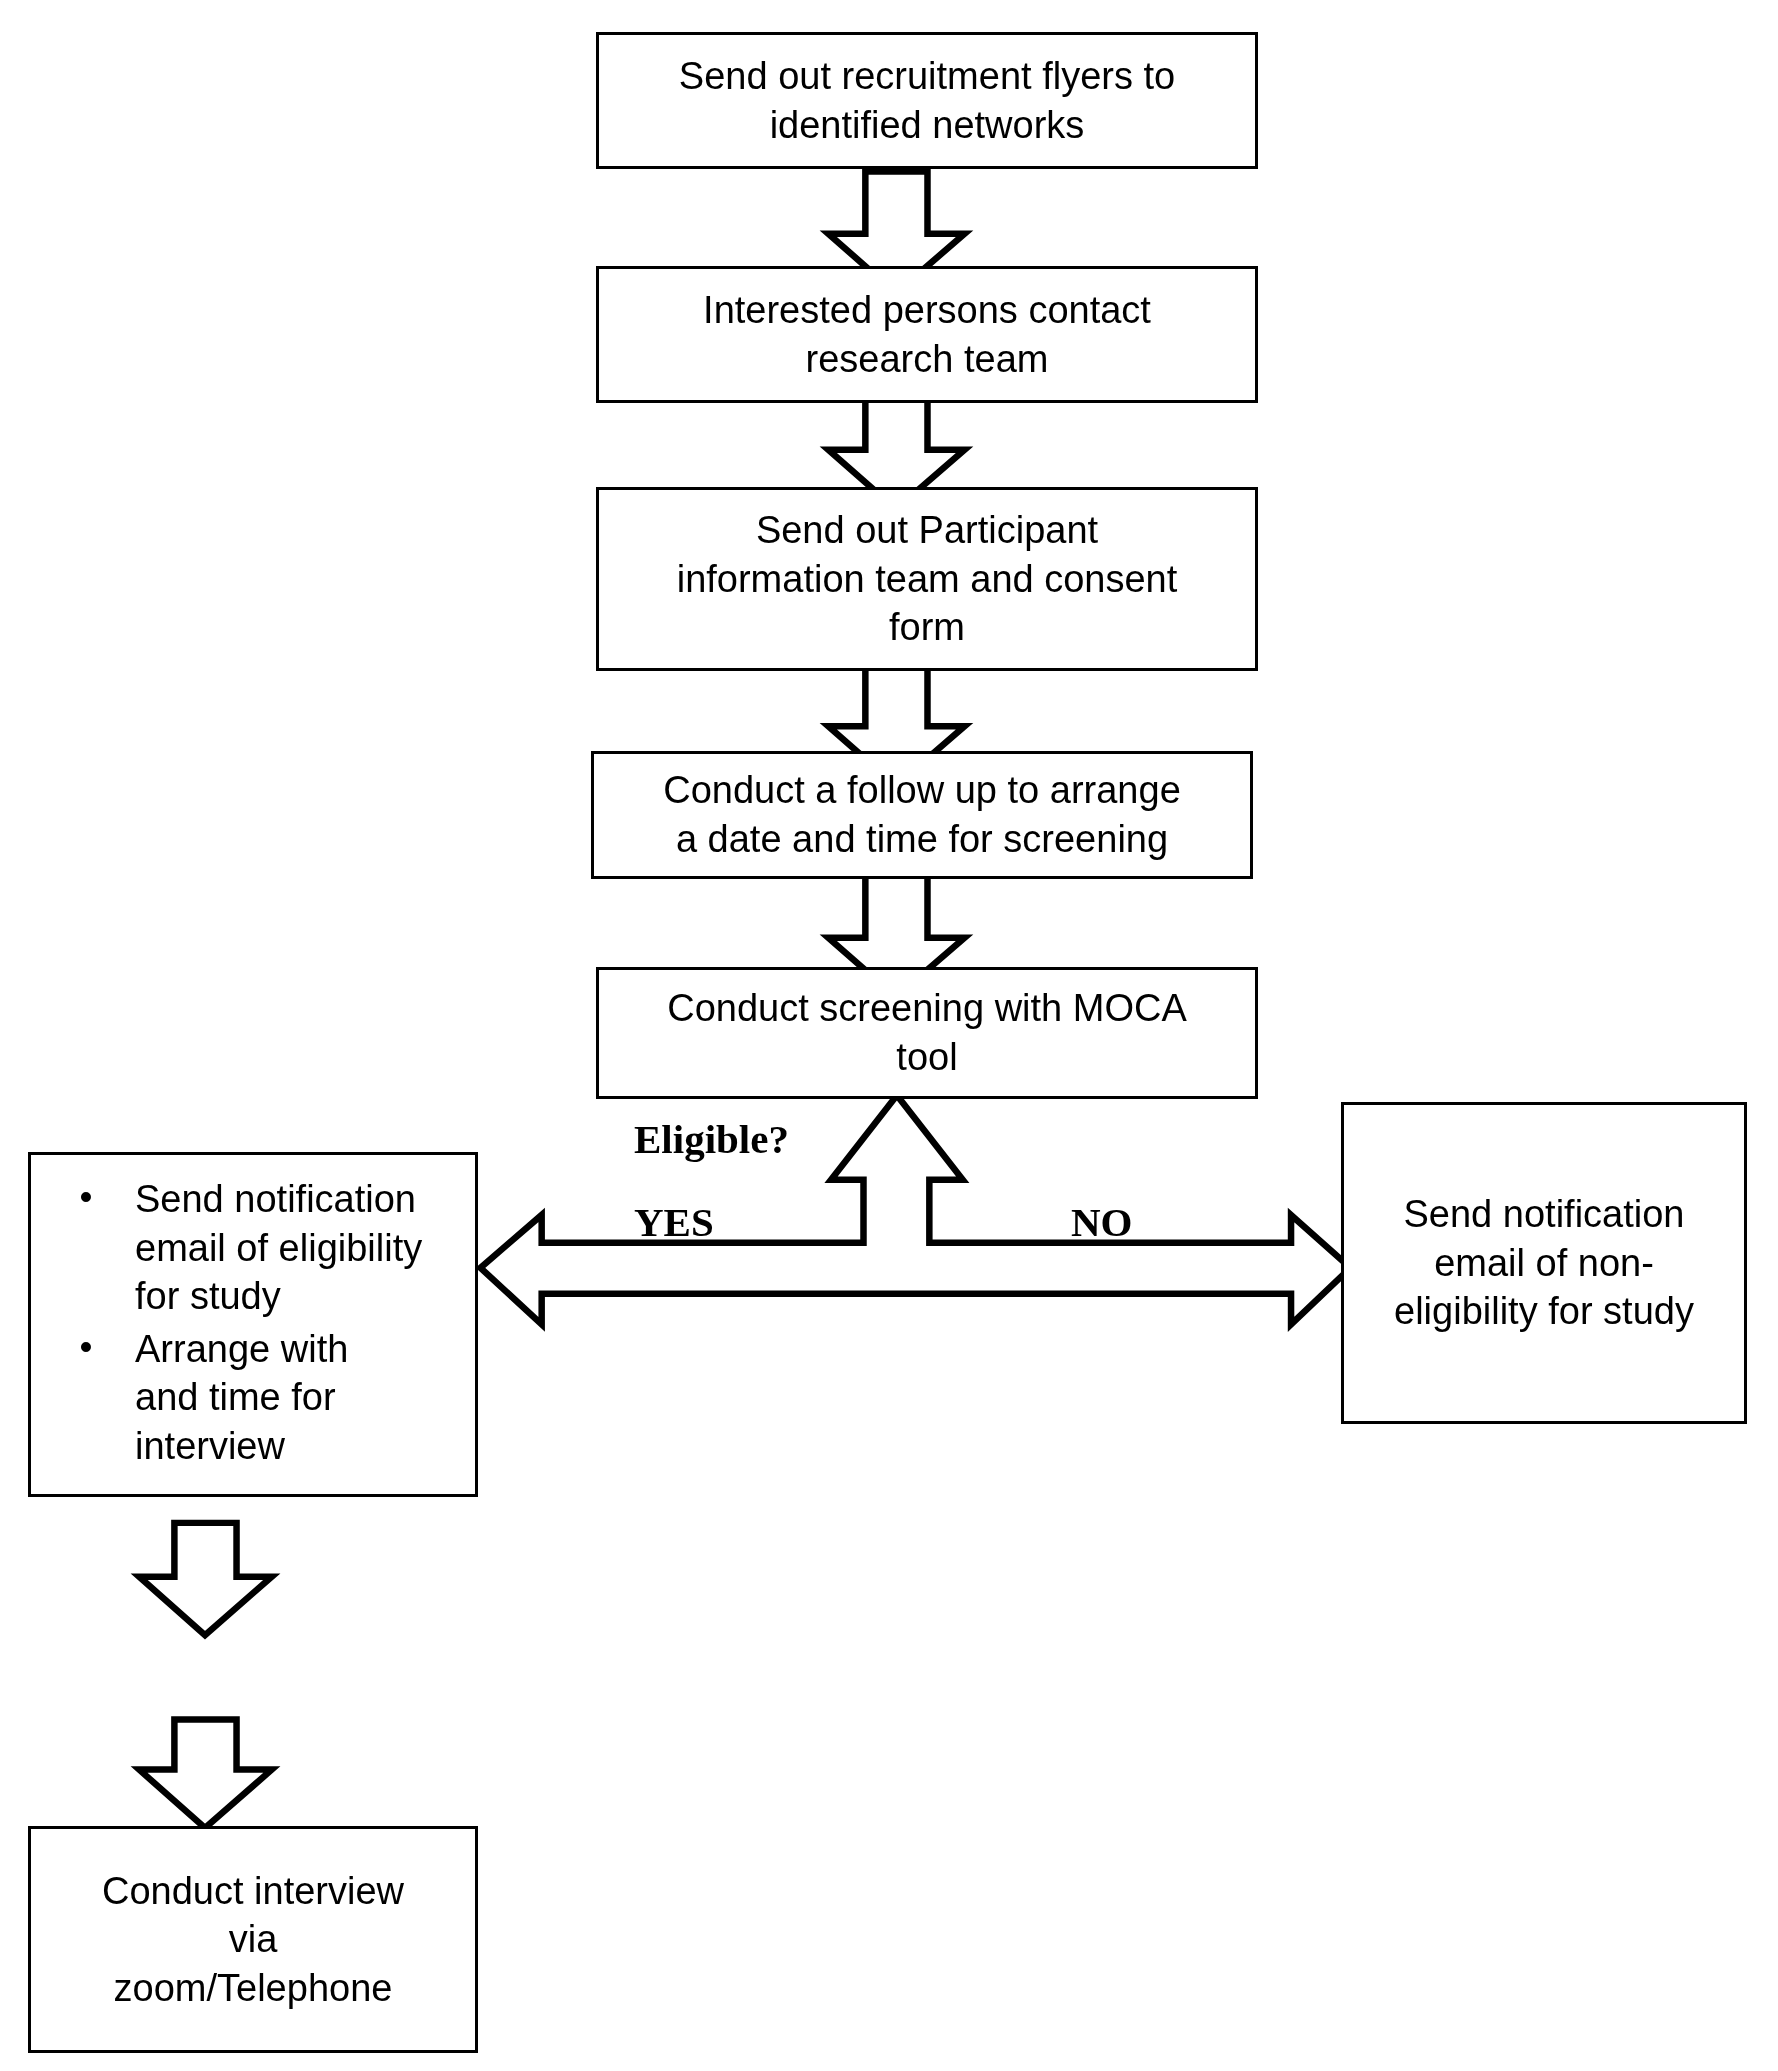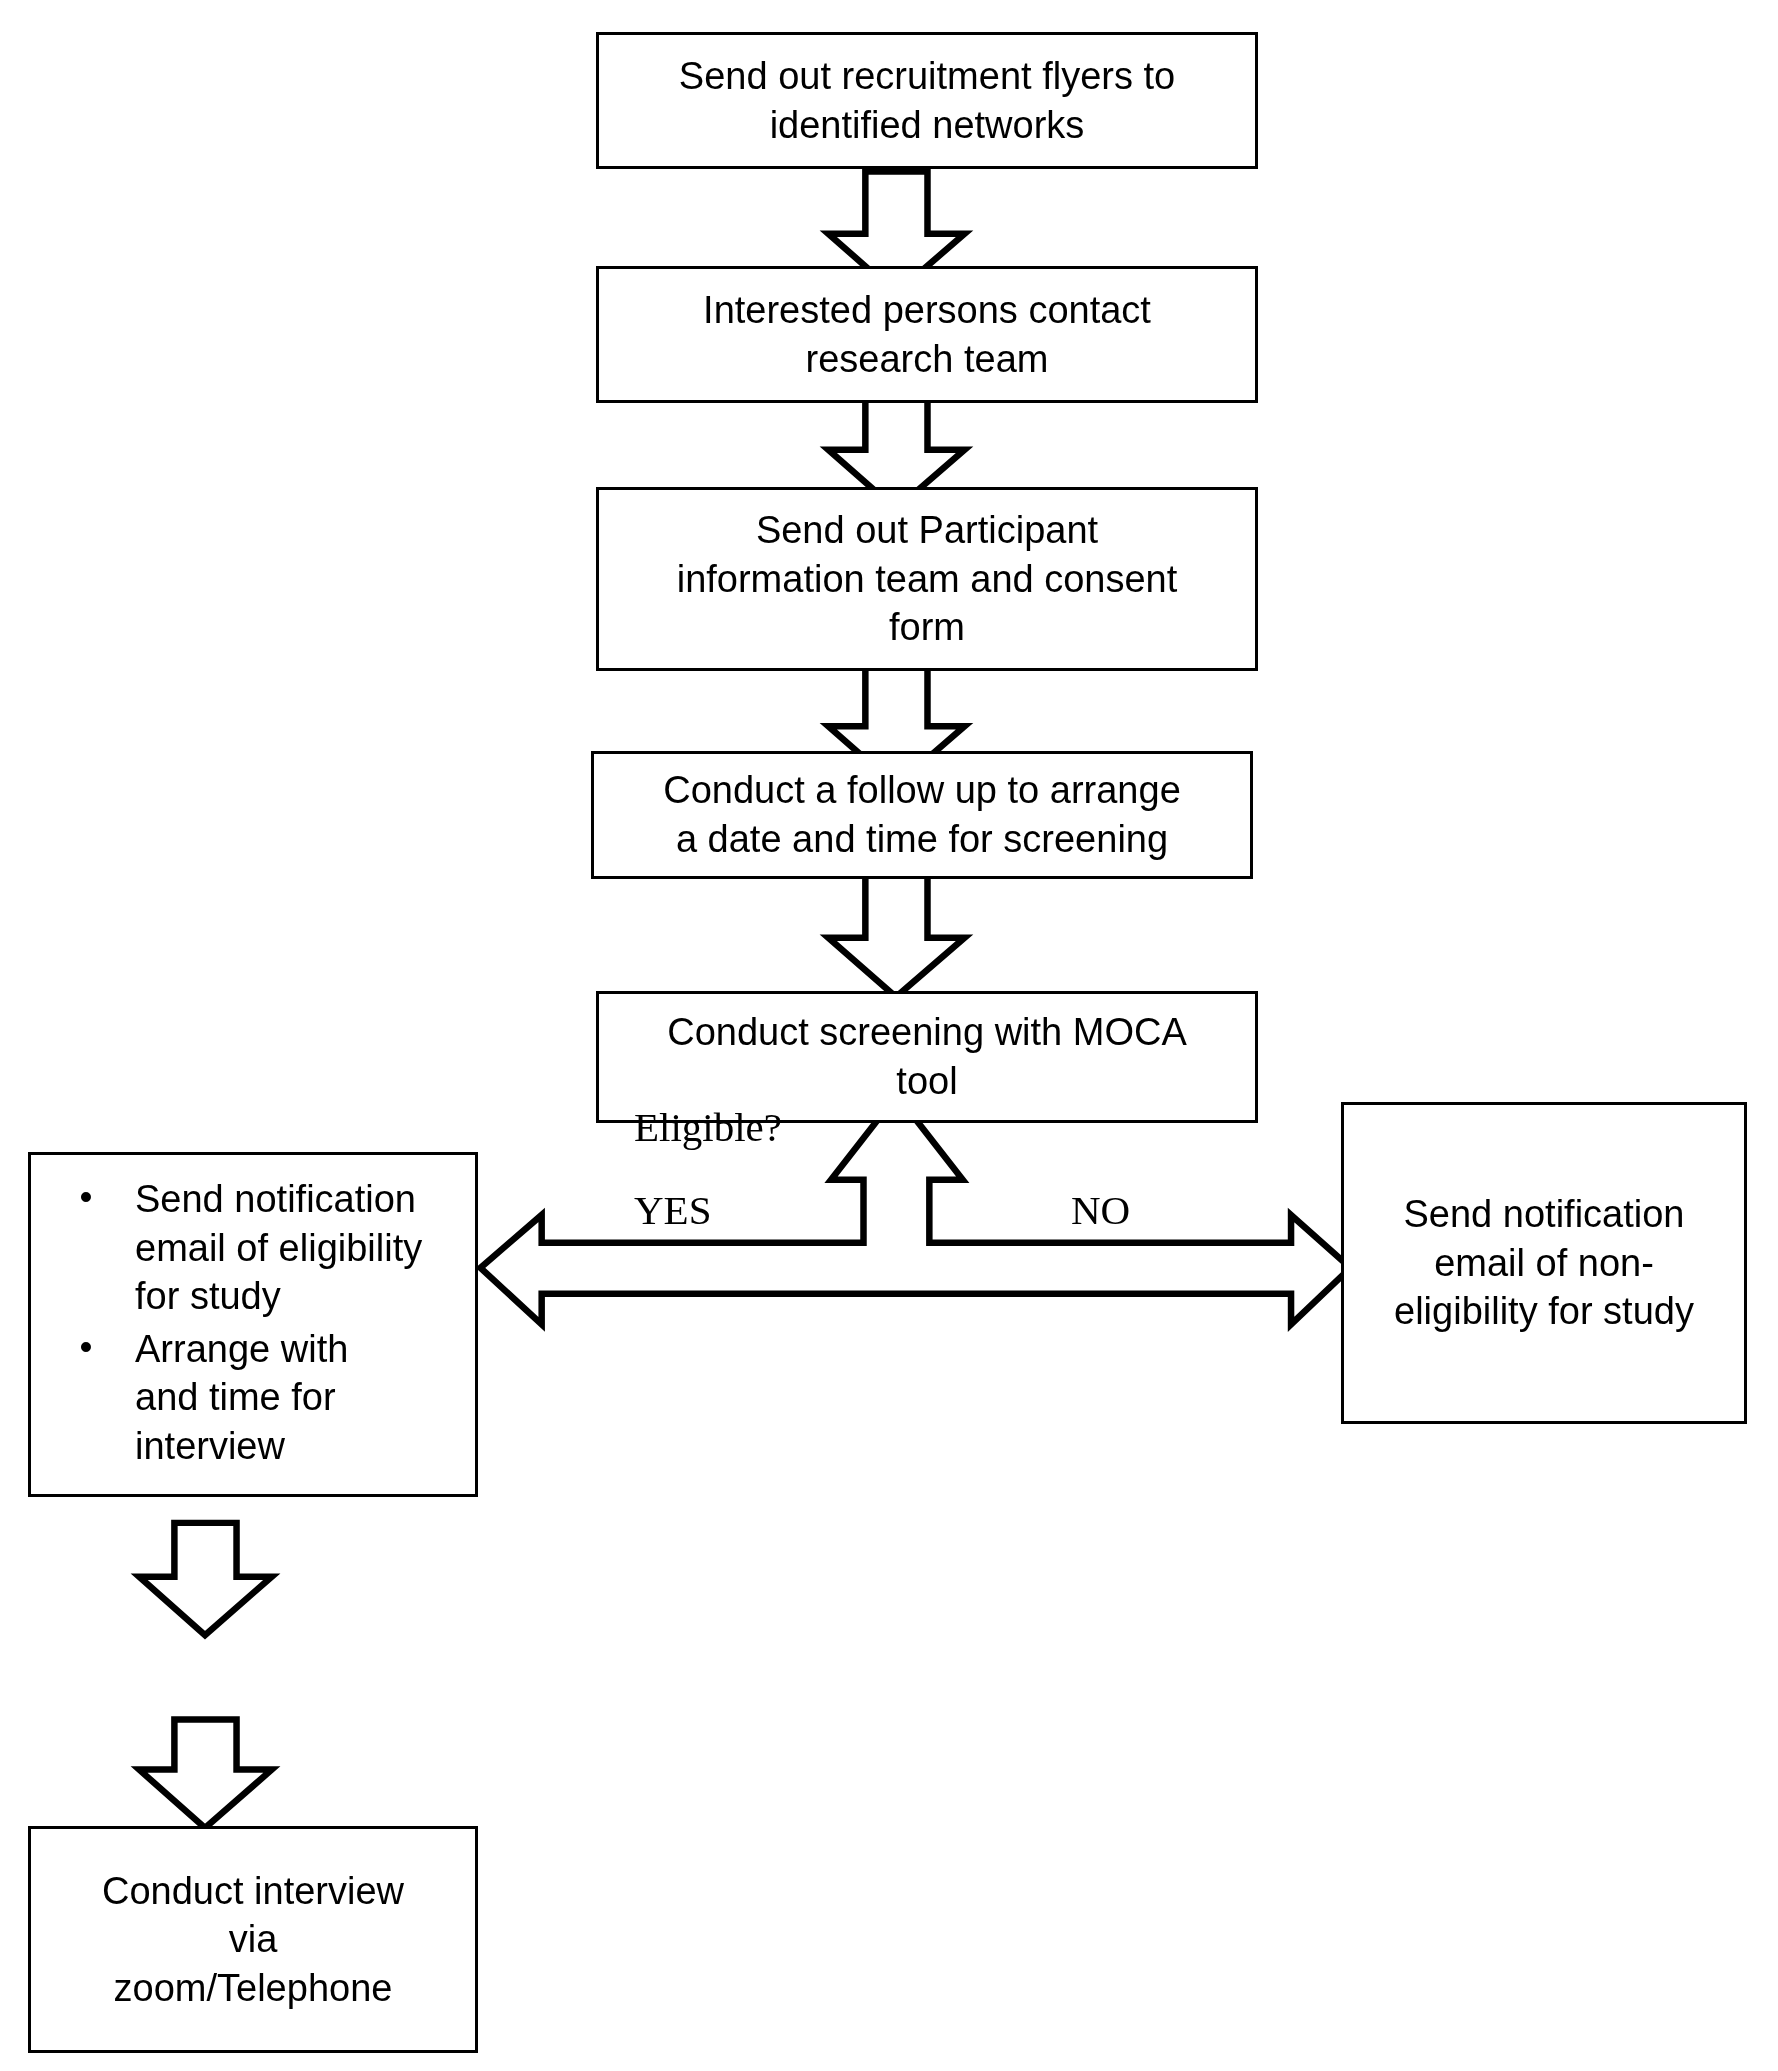--- a/index.html
+++ b/index.html
@@ -69,25 +69,26 @@
     content: "\2022";
     position: absolute;
     left: 5.6px;
     top: -1.9px;
     font-size: 37px;
     line-height: 1.28;
   }
   .edge-label {
     position: absolute;
     font-family: "Liberation Serif", serif;
-    font-weight: normal;
+    font-weight: bold;
     font-size: 41px;
     color: #000000;
     white-space: nowrap;
     line-height: 1;
+    margin-top: 12px;
   }
 </style>
 </head>
 <body>
 
 <div id="canvas">
 
   <svg id="flow-svg" viewBox="0 0 1917 2233">
     <g fill="#ffffff" stroke="#000000" stroke-width="7" stroke-linejoin="miter">
 
@@ -121,21 +122,21 @@
     <span class="node-text">Send out Participant
 information team and consent
 form</span>
   </div>
 
   <div class="node-box" style="left:591px; top:751px; width:662px; height:128px;">
     <span class="node-text">Conduct a follow up to arrange
 a date and time for screening</span>
   </div>
 
-  <div class="node-box" style="left:596px; top:967px; width:662px; height:132px;margin-top:24px;">
+  <div class="node-box" style="left:596px; top:967px; width:662px; height:132px;">
     <span class="node-text">Conduct screening with MOCA
 tool</span>
   </div>
 
   <div class="edge-label" style="left:634px; top:1107px;">Eligible?</div>
 
   <div class="edge-label" style="left:634px; top:1190px;">YES</div>
 
   <div class="edge-label" style="left:1071px; top:1190px;">NO</div>
 

